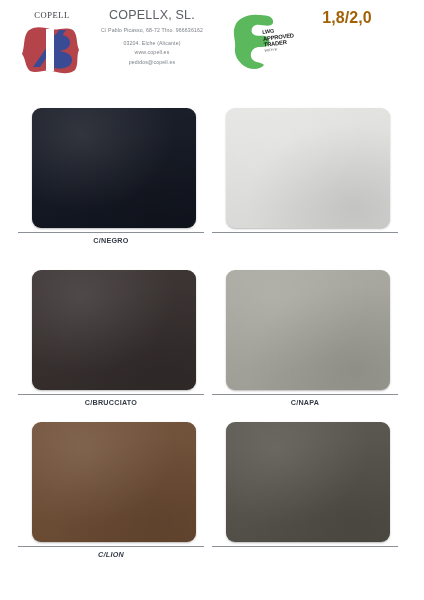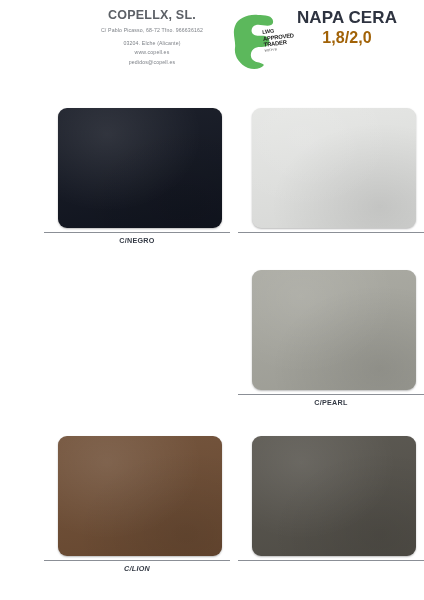--- a/index.html
+++ b/index.html
@@ -54,21 +54,21 @@
   
   .company {
     position: absolute;
     left: 86px;
     top: 8px;
     width: 132px;
     text-align: center;
   }
   .company-name {
     font-size: 12.5px;
-    font-weight: bold;
+    font-weight: normal;
     color: #5c6066;
     letter-spacing: 0.2px;
     line-height: 15px;
   }
   .company-line {
     font-size: 5.2px;
     color: #7d8187;
     line-height: 9.5px;
     letter-spacing: 0.15px;
     white-space: nowrap;
@@ -120,31 +120,30 @@
     letter-spacing: 0.1px;
   }
 
   
   .grid {
     position: absolute;
     left: 0;
     top: 100px;
     width: 348px;
     height: 500px;
-    margin-left: 26px;
   }
   .cell {
     position: absolute;
     width: 186px;
   }
   .cell.col-left  { left: 18px; }
   .cell.col-right { left: 212px; }
   .cell.row-0 { top: 8px; }
   .cell.row-1 { top: 170px; }
-  .cell.row-2 { top: 336px; font-style: italic; }
+  .cell.row-2 { top: 322px; font-style: italic; }
 
   .swatch-wrap {
     position: relative;
     width: 186px;
     height: 124px;
   }
   .swatch {
     position: absolute;
     left: 14px;
     top: 0;
@@ -183,20 +182,31 @@
     font-weight: bold;
     color: #343a45;
     letter-spacing: 0.25px;
   }
 </style>
 </head>
 <body>
 
 <div class="header">
 
+  <div class="logo-block">
+    <div class="logo-word">COPELL</div>
+    <div class="logo-mark">
+      <svg width="66" height="58" viewBox="0 0 66 58">
+        <path d="M9 10 C4 16 6 26 3 33 C7 38 6 46 11 50 C18 53 26 48 33 50 C41 52 50 54 56 49 C60 43 57 35 60 29 C57 22 59 14 54 9 C46 5 38 10 31 8 C23 6 15 5 9 10 Z" fill="#b4434a"></path>
+        <path d="M14 46 L40 9 L47 9 L21 46 Z" fill="#3a4b96"></path>
+        <path d="M27 8 L35 8 L35 50 L27 50 Z" fill="#ffffff"></path>
+        <path d="M35 14 C44 12 52 16 51 23 C50 28 44 30 38 30 C44 30 53 32 53 39 C53 46 44 49 35 47 Z" fill="#3a4b96"></path>
+      </svg>
+    </div>
+  </div>
 
   <div class="company">
     <div class="company-name">COPELLX, SL.</div>
     <div class="company-line gap">C/ Pablo Picasso, 68-72  Tfno. 966636162</div>
     <div class="company-line gap">03204. Elche (Alicante)</div>
     <div class="company-line">www.copell.es</div>
     <div class="company-line">pedidos@copell.es</div>
   </div>
 
   <div class="lwg">
@@ -205,21 +215,20 @@
     </svg>
     <div class="lwg-text">
       <div class="lwg-l1">LWG</div>
       <div class="lwg-l2">APPROVED</div>
       <div class="lwg-l3">TRADER</div>
       <div class="lwg-l4">WITH B</div>
     </div>
   </div>
 
   <div class="title">
-    <div class="title-main">NAPA CERA</div>
     <div class="title-sub">1,8/2,0</div>
   </div>
 </div>
 
 <div class="grid">
 
   <div class="cell col-left row-0">
     <div class="swatch-wrap">
       <div class="swatch" style="background-color: rgb(17, 21, 32);"></div>
       <div class="rule"></div>
@@ -227,26 +236,33 @@
     </div>
   </div>
 
   <div class="cell col-right row-0">
     <div class="swatch-wrap">
       <div class="swatch" style="background-color: rgb(228, 229, 227);"></div>
       <div class="rule"></div>
     </div>
   </div>
 
+  <div class="cell col-left row-1">
+    <div class="swatch-wrap">
+      <div class="swatch" style="background-color: rgb(52, 45, 44);"></div>
+      <div class="rule"></div>
+      <div class="caption">C/BRUCCIATO</div>
+    </div>
+  </div>
 
   <div class="cell col-right row-1">
     <div class="swatch-wrap">
       <div class="swatch" style="background-color: rgb(166, 166, 158);"></div>
       <div class="rule"></div>
-      <div class="caption">C/PEARL</div>
+      <div class="caption">C/NAPA</div>
     </div>
   </div>
 
   <div class="cell col-left row-2">
     <div class="swatch-wrap">
       <div class="swatch" style="background-color: rgb(109, 76, 51);"></div>
       <div class="rule"></div>
       <div class="caption">C/LION</div>
     </div>
   </div>

